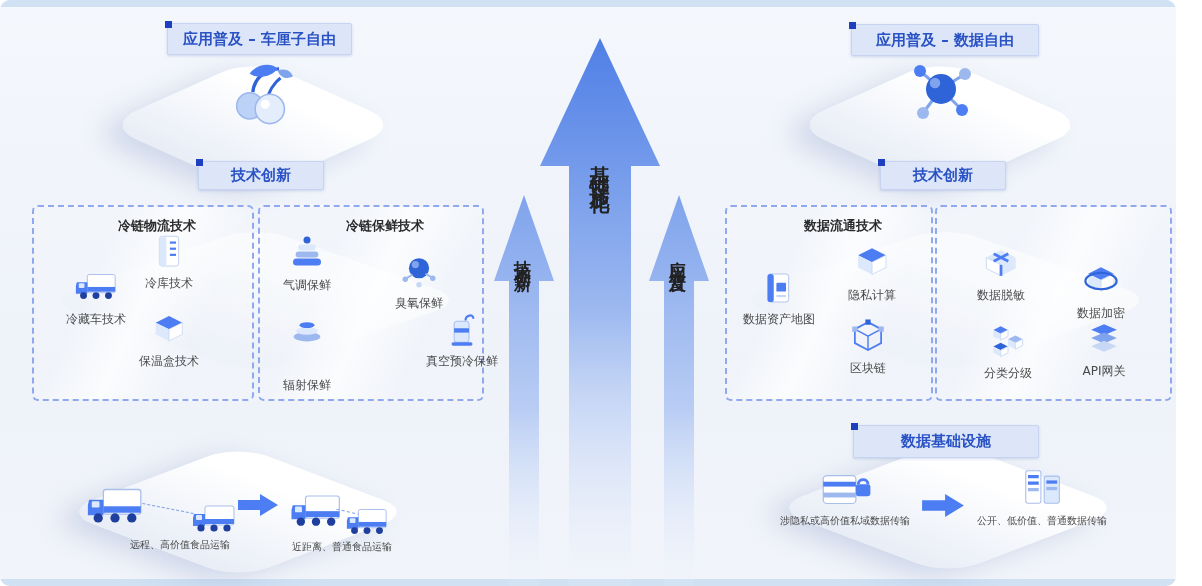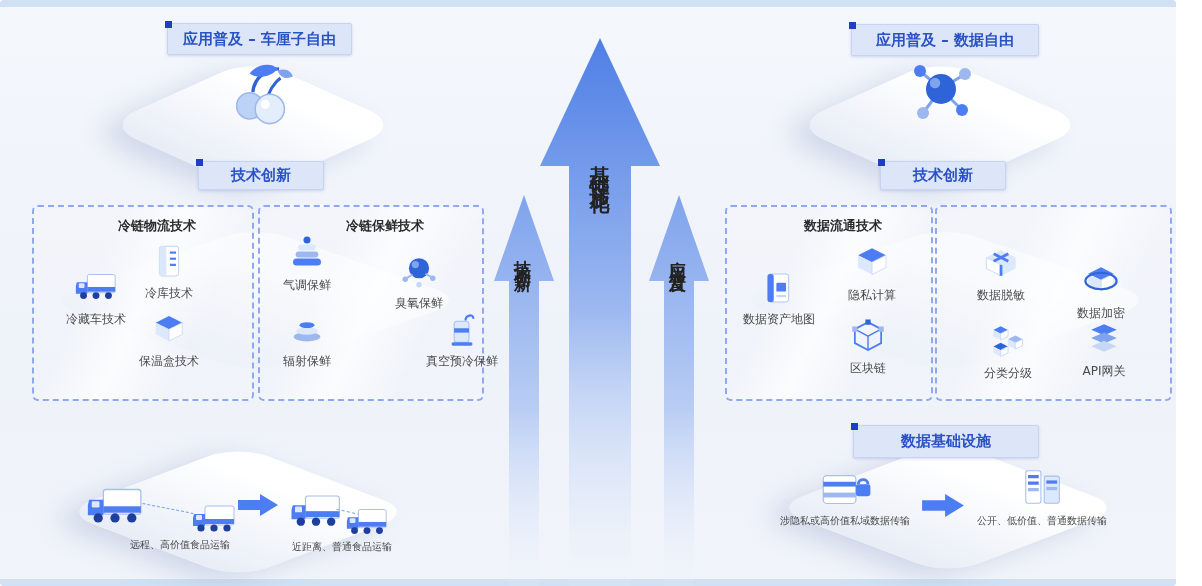--- a/index.html
+++ b/index.html
@@ -1,17 +1,17 @@
 <!DOCTYPE html>
 <html><head>
 <meta charset="utf-8">
 <style>
   html,body{margin:0;padding:0;background:#fff;font-family:"DejaVu Sans","Liberation Sans",sans-serif;}
   #stage{position:relative;width:1176px;height:586px;background:linear-gradient(180deg,#f4f7fc 0%,#eef2f9 60%,#f1f4fa 100%);
-         border-radius:4px;overflow:hidden;}
+         border-radius:10px;overflow:hidden;}
   .band{position:absolute;left:0;width:100%;height:7px;background:#cfe1f3;}
   .band.top{top:0;} .band.bottom{bottom:0;}
 
   
   .label-box{position:absolute;background:#dce6f8;border:1px solid #c6d4f2;color:#2a52c4;font-weight:bold;
              display:flex;align-items:center;justify-content:center;font-size:15px;border-radius:2px;
              box-shadow:0 1px 3px rgba(90,120,190,.25);white-space:nowrap;}
   .label-box .corner{position:absolute;top:-3px;left:-3px;width:7px;height:7px;background:#1d3fc0;}
 
   
@@ -223,21 +223,21 @@
   </div>
 
   <div class="dashed-box" style="left:32px;top:205px;width:218px;height:192px;">
     <div class="box-title">冷链物流技术</div>
     <div class="item" style="left:62px;top:56px;">
       <svg width="46" height="46">
           <use href="#sym-truck"></use>
         </svg>
       <span class="lbl">冷藏车技术</span>
     </div>
-    <div class="item" style="left:135px;top:34px;">
+    <div class="item" style="left:135px;top:24px;">
       <svg width="42" height="42">
           <use href="#sym-warehouse"></use>
         </svg>
       <span class="lbl">冷库技术</span>
     </div>
     <div class="item" style="left:135px;top:104px;">
       <svg width="40" height="40">
           <use href="#sym-cube"></use>
         </svg>
       <span class="lbl">保温盒技术</span>
@@ -251,21 +251,21 @@
           <use href="#sym-stack"></use>
         </svg>
       <span class="lbl">气调保鲜</span>
     </div>
     <div class="item" style="left:159px;top:42px;">
       <svg width="44" height="44">
           <use href="#sym-sphere"></use>
         </svg>
       <span class="lbl">臭氧保鲜</span>
     </div>
-    <div class="item" style="left:47px;top:104px;">
+    <div class="item" style="left:47px;top:104px;gap:24px;">
       <svg width="40" height="40">
           <use href="#sym-plates"></use>
         </svg>
       <span class="lbl">辐射保鲜</span>
     </div>
     <div class="item" style="left:156px;top:102px;margin-left:46px;">
       <svg width="42" height="42">
           <use href="#sym-canister"></use>
         </svg>
       <span class="lbl">真空预冷保鲜</span>

